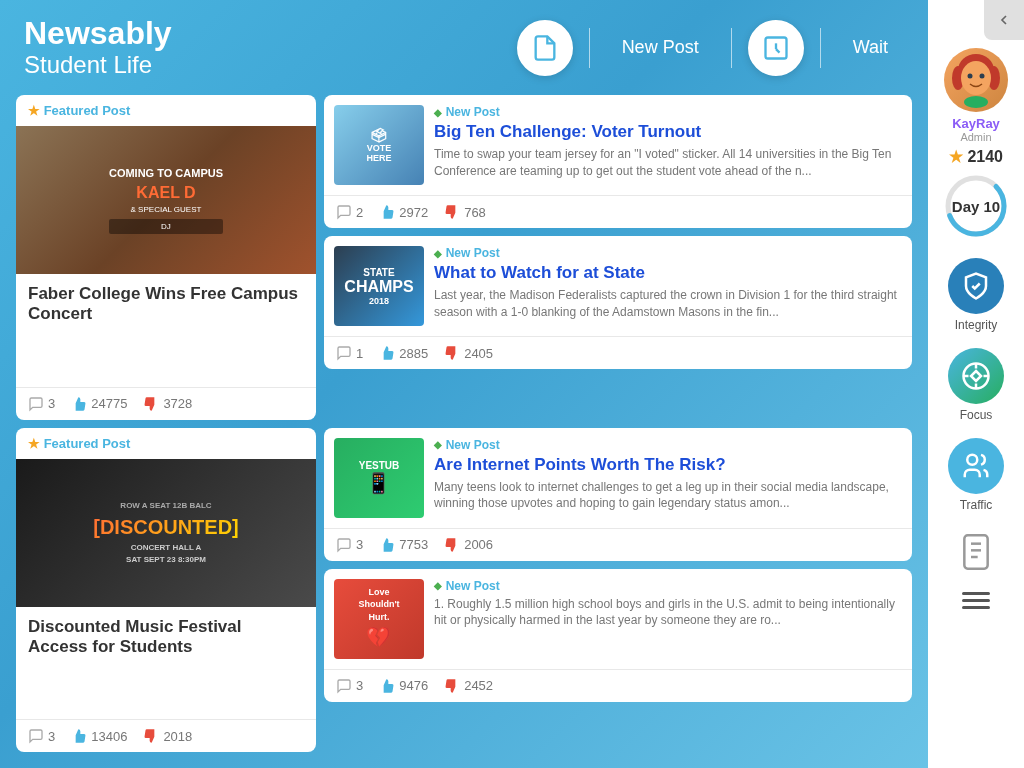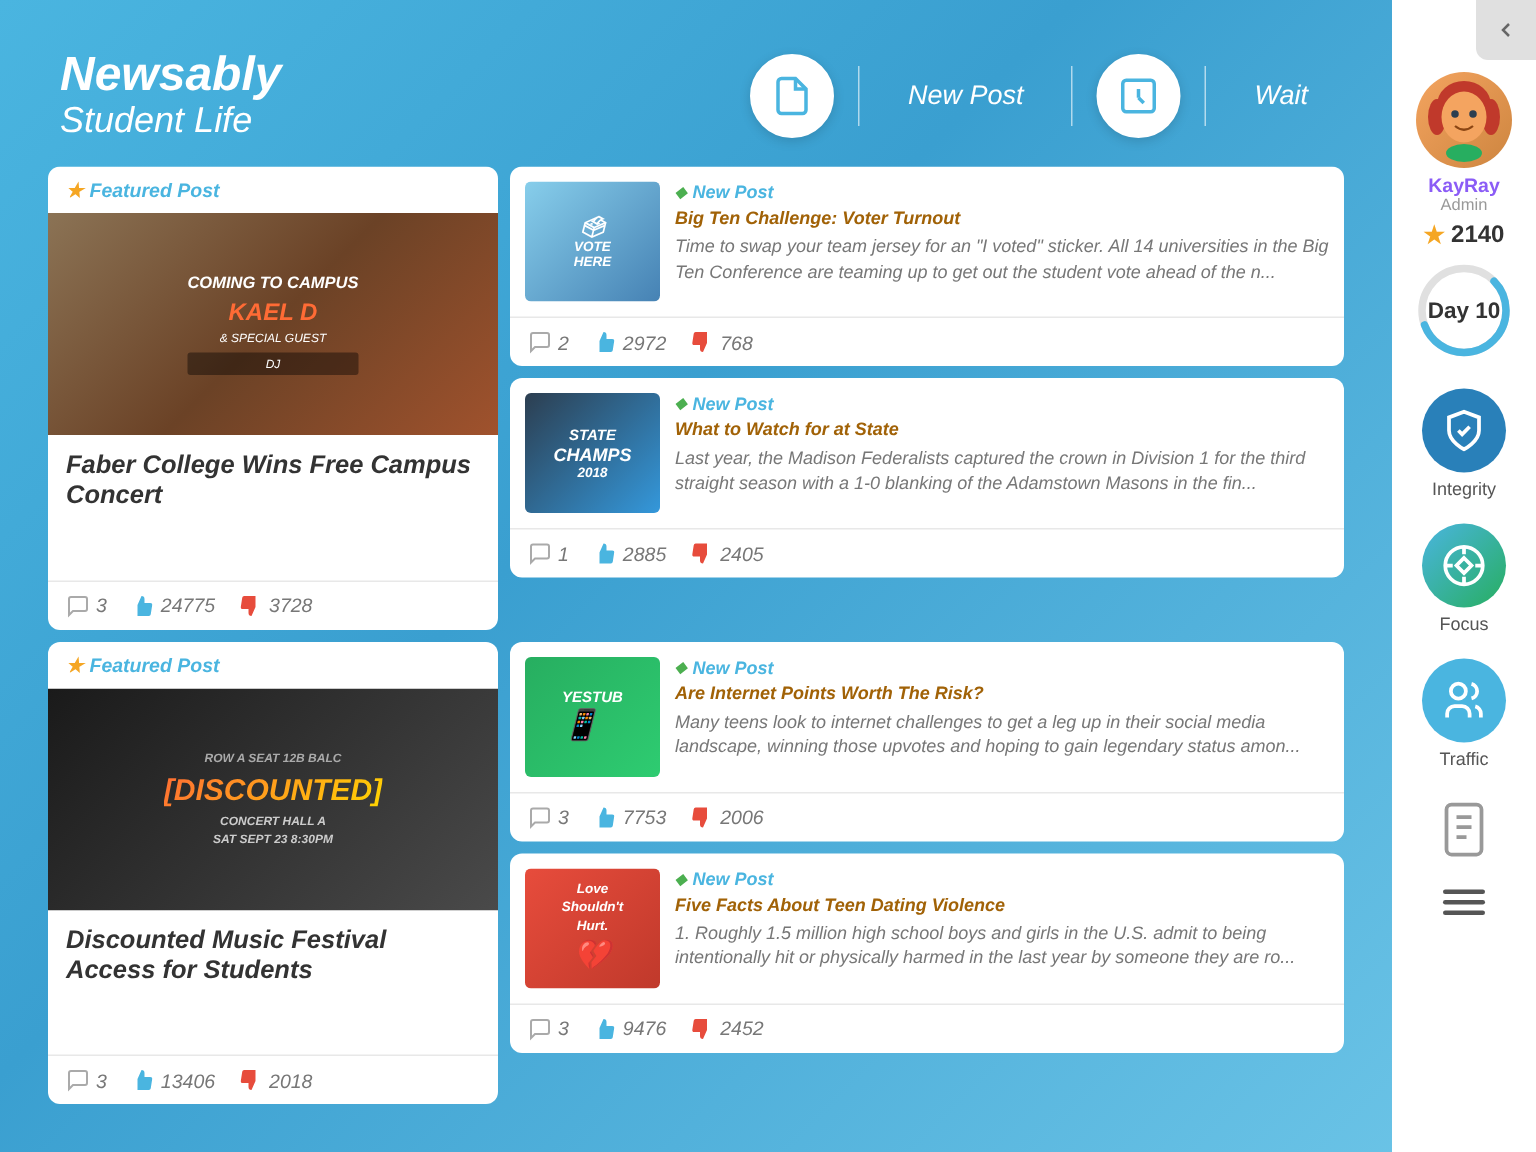--- a/index.html
+++ b/index.html
@@ -10,23 +10,22 @@
       height: 768px;
       overflow: hidden;
       display: flex;
     }
 
     
     .main-content {
       flex: 1;
       display: flex;
       flex-direction: column;
-      padding: 16px;
-      overflow: hidden;
-      font-style: italic;
+      padding: 0;
+      overflow: hidden;
     }
 
     
     .header {
       display: flex;
       align-items: center;
       padding: 16px 24px;
       background: transparent;
     }
     .header-title {
@@ -172,23 +171,23 @@
       display: flex;
       align-items: center;
       gap: 4px;
       margin-bottom: 3px;
     }
     .new-post-label .diamond {
       color: #4caf50;
       font-size: 10px;
     }
     .news-title {
-      font-size: 12px;
+      font-size: 17px;
       font-weight: 700;
-      color: #a16207;
+      color: #1d4ed8;
       margin-bottom: 4px;
     }
     .news-excerpt {
       font-size: 12px;
       color: #777;
       line-height: 1.4;
       overflow: hidden;
       display: -webkit-box;
       -webkit-line-clamp: 2;
       -webkit-box-orient: vertical;
@@ -464,21 +463,21 @@
           </div>
         </div>
       </div>
 
       <div class="news-card">
         <div class="news-card-inner">
           <div class="news-thumbnail">
             <div class="img-state">
               <div style="text-align:center; color:white; font-size:9px; font-weight:bold; padding:2px;">
                 <div style="font-size:10px;">STATE</div>
-                <div style="font-size:12px; font-weight:900;">CHAMPS</div>
+                <div style="font-size:16px; font-weight:900;">CHAMPS</div>
                 <div style="font-size:9px;">2018</div>
               </div>
             </div>
           </div>
           <div class="news-content">
             <div class="new-post-label">
               <span class="diamond">◆</span>
               <span>New Post</span>
             </div>
             <div class="news-title">What to Watch for at State</div>
@@ -545,21 +544,21 @@
         </div>
       </div>
     </div>
 
     <div style="display:flex; flex-direction:column; gap:8px;">
 
       <div class="news-card">
         <div class="news-card-inner">
           <div class="news-thumbnail">
             <div class="img-internet">
-              <div style="text-align:left; color:white; font-size:9px; font-weight:bold; padding:2px;">
+              <div style="text-align:center; color:white; font-size:9px; font-weight:bold; padding:2px;">
                 <div style="font-size:10px;">YESTUB</div>
                 <div style="font-size:20px;">📱</div>
               </div>
             </div>
           </div>
           <div class="news-content">
             <div class="new-post-label">
               <span class="diamond">◆</span>
               <span>New Post</span>
             </div>
@@ -599,21 +598,20 @@
                 <div>Hurt.</div>
                 <div style="font-size:20px;">💔</div>
               </div>
             </div>
           </div>
           <div class="news-content">
             <div class="new-post-label">
               <span class="diamond">◆</span>
               <span>New Post</span>
             </div>
-            <div class="news-title">Five Facts About Teen Dating Violence</div>
             <div class="news-excerpt">1. Roughly 1.5 million high school boys and girls in the U.S. admit to being intentionally hit or physically harmed in the last year by someone they are ro...</div>
           </div>
         </div>
         <div class="card-footer">
           <div class="stat">
             <svg width="16" height="16" viewBox="0 0 24 24" fill="none" stroke="#aaa" stroke-width="2">
                 <path d="M21 15a2 2 0 0 1-2 2H7l-4 4V5a2 2 0 0 1 2-2h14a2 2 0 0 1 2 2z"></path>
               </svg>
             <span>3</span>
           </div>

